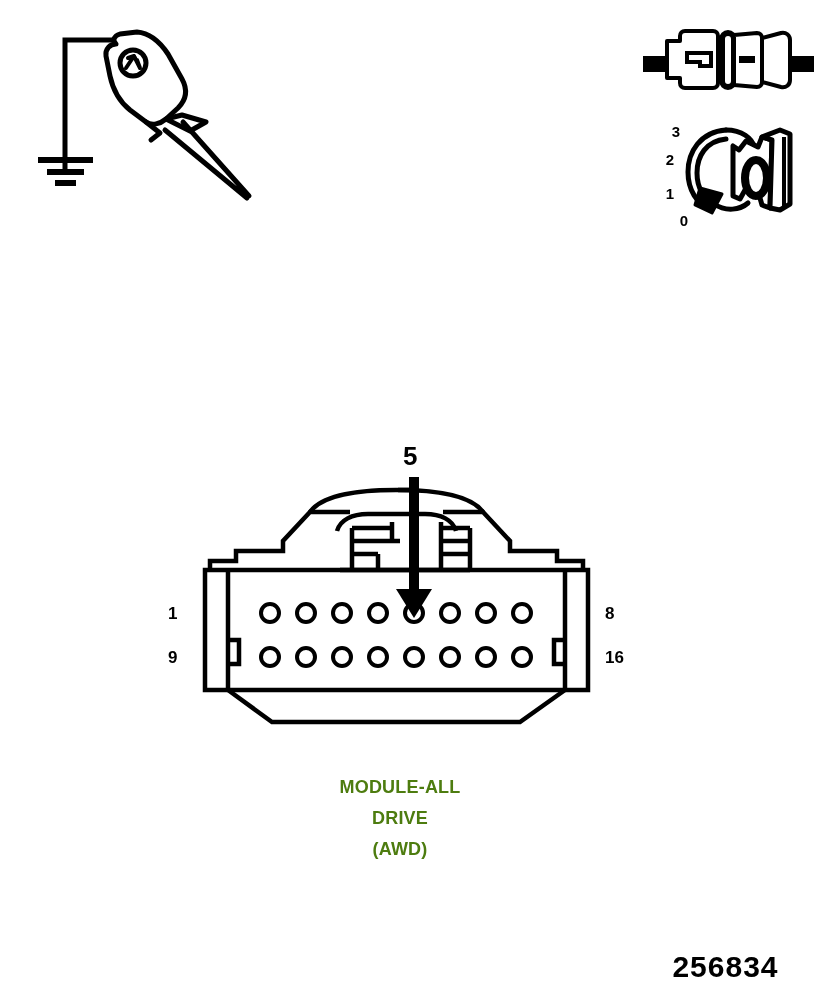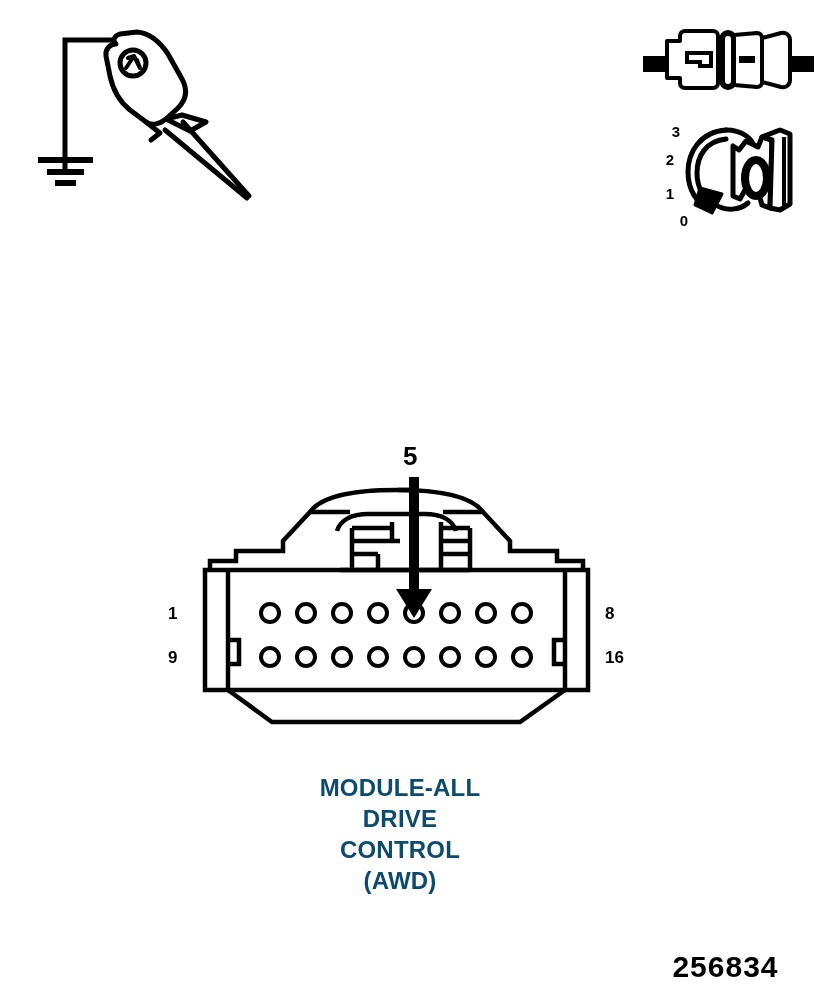--- a/index.html
+++ b/index.html
@@ -29,24 +29,24 @@
   .caption-block {
     position: absolute;
     left: 250px;
     top: 772px;
     width: 300px;
     text-align: center;
   }
   .caption-line {
     font-family: "Liberation Sans", sans-serif;
     font-weight: bold;
-    font-size: 24px;
+    font-size: 18px;
     line-height: 31px;
     letter-spacing: 0.2px;
-    color: #0c4a6e;
+    color: #4d7c0f;
     white-space: nowrap;
     text-align: center;
   }
   .fig-number {
     position: absolute;
     left: 633px;
     top: 950px;
     width: 185px;
     text-align: center;
     font-family: "Liberation Sans", sans-serif;
@@ -261,19 +261,18 @@
 
   <div class="pin-label" style="left:168px; top:648px;">9</div>
 
   <div class="pin-label" style="left:605px; top:604px;">8</div>
 
   <div class="pin-label" style="left:605px; top:648px;">16</div>
 
   <div class="caption-block">
     <div class="caption-line">MODULE-ALL</div>
     <div class="caption-line">DRIVE</div>
-    <div class="caption-line">CONTROL</div>
     <div class="caption-line">(AWD)</div>
   </div>
 
   <div class="fig-number">256834</div>
 
 </div>
 
 </body></html>

